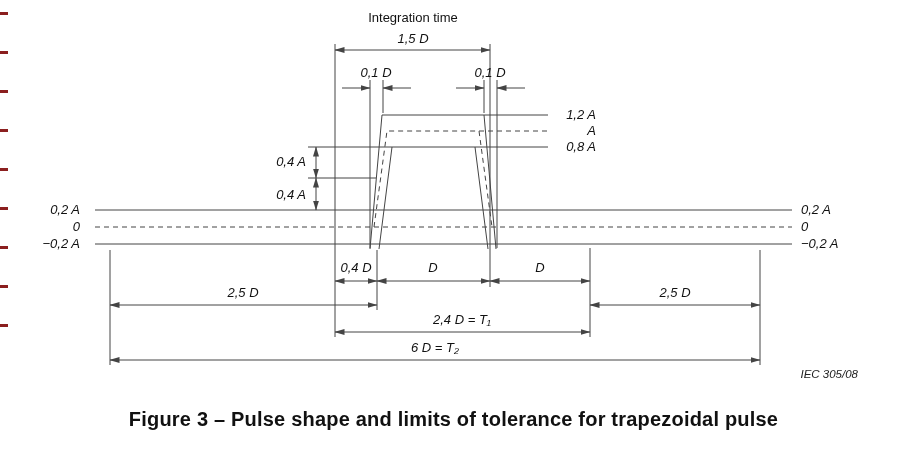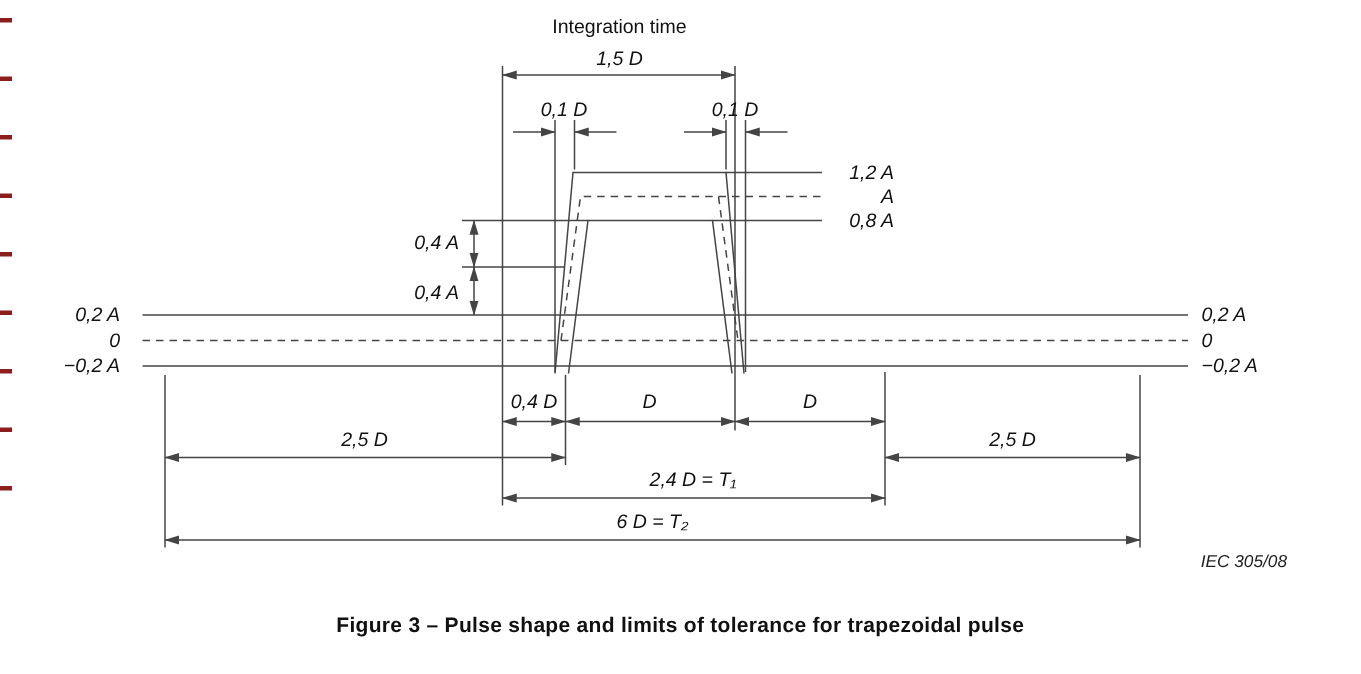--- a/index.html
+++ b/index.html
@@ -30,21 +30,21 @@
     font-size: 11.5px;
     font-style: italic;
     fill: #222222;
   }
   .caption {
     position: absolute;
     left: 0;
     top: 408px;
     width: 100%;
     text-align: center;
-    font-size: 14px;
+    font-size: 20px;
     font-weight: bold;
     color: #111111;
     letter-spacing: 0.2px;
   }
   .edge-marks { position: absolute; left: 0; top: 0; width: 10px; height: 360px; }
   .redmark {
     position: absolute;
     left: 0px;
     width: 8px;
     height: 3px;

